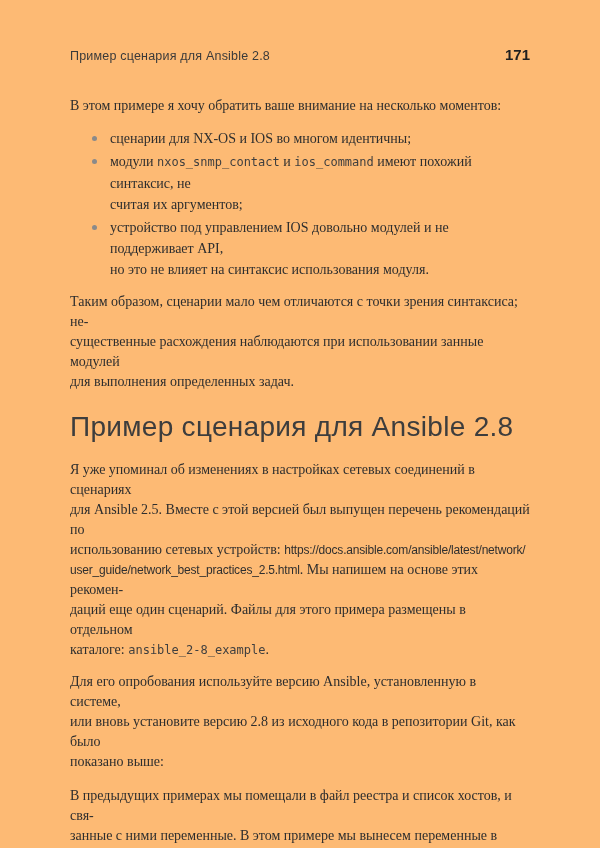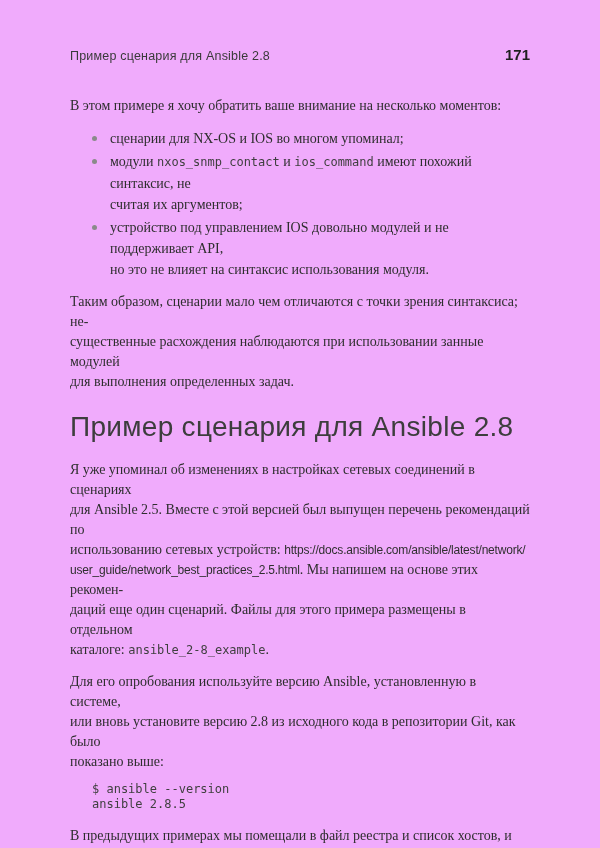--- a/index.html
+++ b/index.html
@@ -1,20 +1,20 @@
 <!DOCTYPE html>
 <html lang="ru"><head>
 <meta charset="utf-8">
 <style>
   html, body { margin: 0; padding: 0; background: #ffffff; }
   .page {
     position: relative;
     width: 600px;
     height: 848px;
-    background: #f0abfc;
+    background: #fdba74;
     box-sizing: border-box;
     padding: 46px 70px 0 70px;
     font-family: "Liberation Serif", serif;
     color: #2e2e2e;
     overflow: hidden;
   }
   .header {
     display: flex;
     justify-content: space-between;
     align-items: baseline;
@@ -103,21 +103,21 @@
   <div class="header">
     <span class="running">Пример сценария для Ansible 2.8</span>
     <span class="pagenum">171</span>
   </div>
 
   <p class="body first">В этом примере я хочу обратить ваше внимание на несколько моментов:</p>
 
   <ul class="bullets">
     <li>
         <span class="dot"></span>
-        <span class="btext">сценарии для NX-OS и IOS во многом упоминал;</span>
+        <span class="btext">сценарии для NX-OS и IOS во многом идентичны;</span>
       </li>
     <li>
         <span class="dot"></span>
         <span class="btext"><span>модули </span><code class="inline">nxos_snmp_contact</code><span> и </span><code class="inline">ios_command</code><span> имеют похожий синтаксис, не
 считая их аргументов;</span></span>
       </li>
     <li>
         <span class="dot"></span>
         <span class="btext">устройство под управлением IOS довольно модулей и не поддерживает API,
 но это не влияет на синтаксис использования модуля.</span>
@@ -134,20 +134,18 @@
 для Ansible 2.5. Вместе с этой версией был выпущен перечень рекомендаций по
 использованию сетевых устройств: </span><span class="sans">https://docs.ansible.com/ansible/latest/network/
 user_guide/network_best_practices_2.5.html</span><span>. Мы напишем на основе этих рекомен-
 даций еще один сценарий. Файлы для этого примера размещены в отдельном
 каталоге: </span><code class="inline">ansible_2-8_example</code><span>.</span></p>
 
   <p class="body">Для его опробования используйте версию Ansible, установленную в системе,
 или вновь установите версию 2.8 из исходного кода в репозитории Git, как было
 показано выше:</p>
 
-  <pre class="code">$ ansible --version
-ansible 2.8.5</pre>
 
   <p class="body mt14"><span>В предыдущих примерах мы помещали в файл реестра и список хостов, и свя-
 занные с ними переменные. В этом примере мы вынесем переменные в отдель-
 ный каталог </span></p>
 
 </div>
 
 </body></html>

